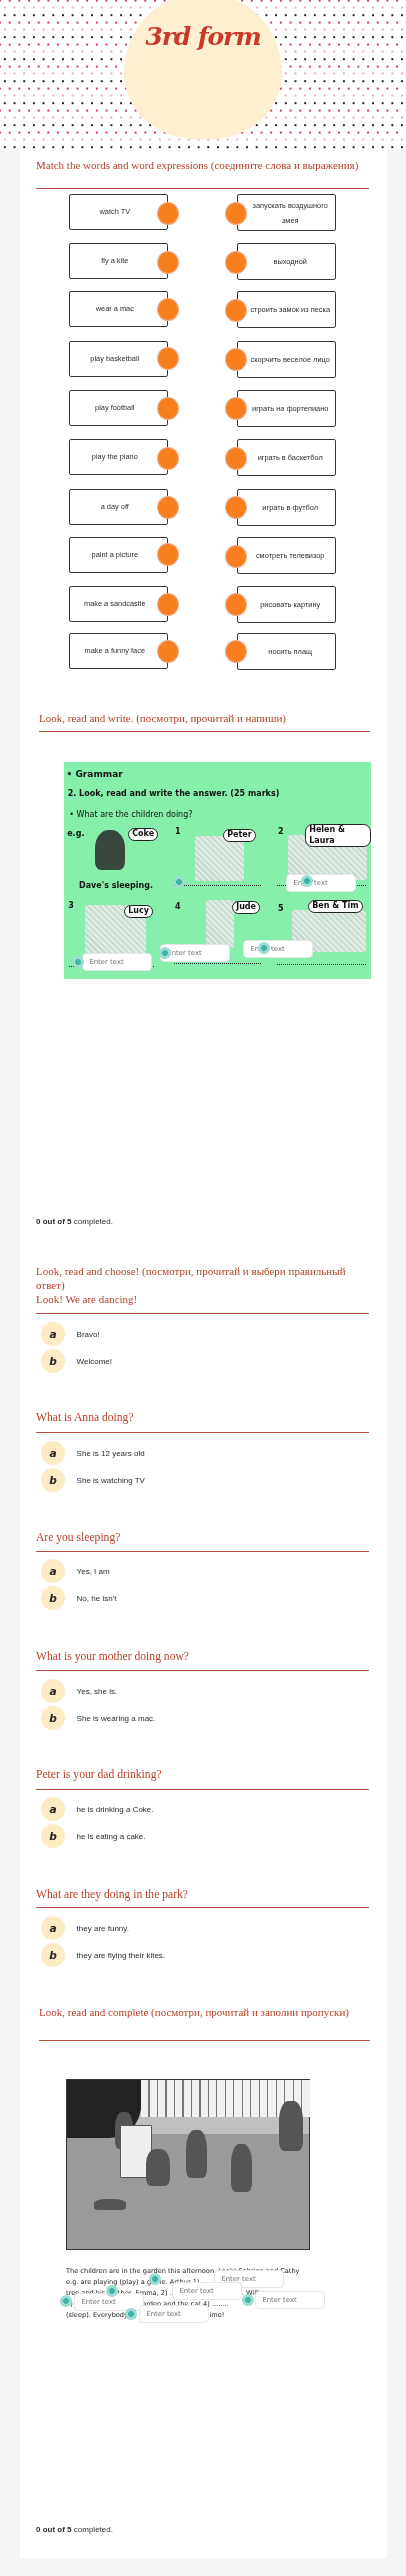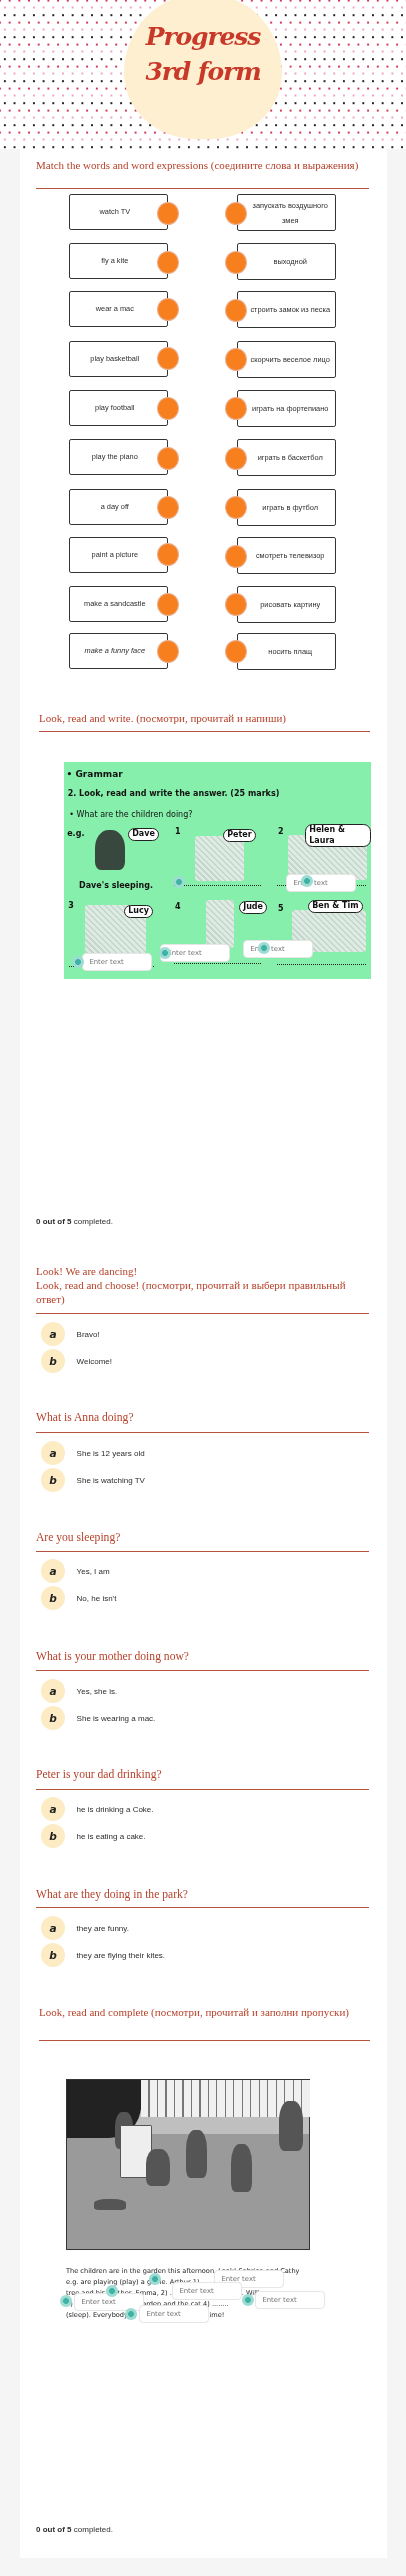--- a/index.html
+++ b/index.html
@@ -151,21 +151,20 @@
       font-size: 6.6px; line-height: 11px; color: #222;
       text-align: justify;
     }
   </style>
 </head>
 <body>
 
 <div class="header" data-name="header-banner"></div>
 <div class="title-oval" data-name="title-oval"></div>
 <div class="title-text" data-name="page-title">
-  <div data-name="title-line-1">Progress</div>
   <div data-name="title-line-3">3rd form</div>
 </div>
 
 <div class="card" data-name="content-card"></div>
 
 <div style="position:absolute;left:0;top:0;width:406px;z-index:3;">
 
   <div class="sec-title" style="top:159px;" data-name="section-title-match">Match the words and word expressions (соедините слова и выражения)</div>
   <div class="rule" style="top:188px;" data-name="section-rule"></div>
 
@@ -247,62 +246,62 @@
 
   <div class="match-box left" style="top:586px;" data-name="match-left-item">
       <span data-name="match-left-label">make a sandcastle</span>
     </div>
   <div class="dot-orange" style="left:157px;top:593px;" data-name="match-connector-dot"></div>
   <div class="match-box right" style="top:586px;" data-name="match-right-item">
       <span data-name="match-right-label">рисовать картину</span>
     </div>
   <div class="dot-orange" style="left:225px;top:593px;" data-name="match-connector-dot"></div>
 
-  <div class="match-box left" style="top:633px;font-style:italic;" data-name="match-left-item">
+  <div class="match-box left" style="top:633px;" data-name="match-left-item">
       <span data-name="match-left-label">make a funny face</span>
     </div>
   <div class="dot-orange" style="left:157px;top:640px;" data-name="match-connector-dot"></div>
   <div class="match-box right" style="top:633px;" data-name="match-right-item">
       <span data-name="match-right-label">носить плащ</span>
     </div>
   <div class="dot-orange" style="left:225px;top:640px;" data-name="match-connector-dot"></div>
 </div>
 
 <div style="position:absolute;left:0;top:0;width:406px;z-index:3;">
   <div class="sec-title" style="top:712px;left:39px;" data-name="section-title-write">Look, read and write. (посмотри, прочитай и напиши)</div>
   <div class="rule" style="top:731px;left:39px;width:331px;" data-name="section-rule"></div>
 
   <div class="worksheet" data-name="worksheet-image">
     <div class="ws-text ws-bold" style="left:2.6px;top:7.4px;font-size:9px;" data-name="worksheet-bullet-grammar">• <span data-name="worksheet-heading">Grammar</span></div>
     <div class="ws-text ws-bold" style="left:3.7px;top:26.5px;font-size:8px;" data-name="worksheet-instruction">2. Look, read and write the answer. (25 marks)</div>
     <div class="ws-text" style="left:5.3px;top:48px;font-size:8px;" data-name="worksheet-question">• <span data-name="worksheet-question-text">What are the children doing?</span></div>
 
     <div class="ws-text ws-bold" style="left:3.2px;top:67px;" data-name="example-label">e.g.</div>
     <div class="pic" style="left:31px;top:68px;width:30px;height:40px;background:#2a2a2a;border-radius:45% 45% 20% 20%;" data-name="tree-illustration"></div>
-    <div class="name-tag" style="left:64px;top:66px;" data-name="name-tag-dave">Dave</div>
+    <div class="name-tag" style="left:64px;top:66px;" data-name="name-tag-dave">Coke</div>
     <div class="ws-text ws-bold" style="left:15px;top:119px;" data-name="example-answer">Dave's sleeping.</div>
 
     <div class="ws-text ws-bold" style="left:111px;top:65px;" data-name="item-number-1">1</div>
     <div class="pic" style="left:131px;top:74px;width:49px;height:45px;" data-name="bumper-car-illustration"></div>
     <div class="name-tag" style="left:159px;top:67px;" data-name="name-tag-peter">Peter</div>
     <div class="dotline" style="left:110px;top:123px;width:87px;" data-name="answer-line-1"></div>
 
     <div class="ws-text ws-bold" style="left:214px;top:65px;" data-name="item-number-2">2</div>
     <div class="pic" style="left:224px;top:73px;width:79px;height:45px;" data-name="basketball-illustration"></div>
     <div class="name-tag" style="left:241px;top:62px;" data-name="name-tag-helen-laura">Helen &amp; Laura</div>
     <div class="dotline" style="left:213px;top:123px;width:89px;" data-name="answer-line-2"></div>
 
     <div class="ws-text ws-bold" style="left:4.2px;top:139px;" data-name="item-number-3">3</div>
     <div class="pic" style="left:21px;top:143px;width:61px;height:53px;" data-name="painting-girl-illustration"></div>
     <div class="name-tag" style="left:60px;top:143px;" data-name="name-tag-lucy">Lucy</div>
     <div class="dotline" style="left:5.3px;top:204px;width:85px;" data-name="answer-line-3"></div>
 
     <div class="ws-text ws-bold" style="left:111px;top:140px;" data-name="item-number-4">4</div>
     <div class="pic" style="left:142px;top:138px;width:27.5px;height:48px;" data-name="raincoat-girl-illustration"></div>
-    <div class="name-tag" style="left:175px;top:139px;text-align:center;" data-name="name-tag-jude">Jude</div>
+    <div class="name-tag" style="left:168px;top:139px;text-align:center;" data-name="name-tag-jude">Jude</div>
     <div class="dotline" style="left:110px;top:201px;width:87px;" data-name="answer-line-4"></div>
 
     <div class="ws-text ws-bold" style="left:214px;top:142px;" data-name="item-number-5">5</div>
     <div class="pic" style="left:228px;top:148px;width:74px;height:42px;" data-name="running-boys-illustration"></div>
     <div class="name-tag" style="left:244px;top:138px;" data-name="name-tag-ben-tim">Ben &amp; Tim</div>
     <div class="dotline" style="left:213px;top:202px;width:89px;" data-name="answer-line-5"></div>
   </div>
 
   <div class="teal-dot" style="left:173px;top:876px;" data-name="input-marker-dot"></div>
 
@@ -316,22 +315,22 @@
   <input class="enter-input" style="left: 160px; top: 944px;" data-name="answer-input-4" placeholder="Enter text">
 
   <div class="teal-dot" style="left:258px;top:942px;" data-name="input-marker-dot"></div>
   <input class="enter-input" style="left: 243px; top: 940px;" data-name="answer-input-5" placeholder="Enter text">
 
   <div class="progress" style="top:1217px;" data-name="write-progress"><b data-name="progress-count">0 out of 5</b> <span data-name="progress-suffix">completed.</span></div>
 </div>
 
 <div style="position:absolute;left:0;top:0;width:406px;z-index:3;">
   <div class="sec-title" style="top:1265px;" data-name="section-title-choose">
+    <div data-name="choose-instruction">Look, read and choose! (посмотри, прочитай и выбери правильный ответ)</div>
     <div data-name="question-prompt-1">Look! We are dancing!</div>
-    <div data-name="choose-instruction">Look, read and choose! (посмотри, прочитай и выбери правильный ответ)</div>
   </div>
   <div class="rule" style="top:1313px;" data-name="section-rule"></div>
   <div class="option" style="top:1322px;" data-name="option-a">
       <div class="opt-letter" data-name="option-letter-badge">a</div>
       <div class="opt-text" data-name="option-text">Bravo!</div>
     </div>
   <div class="option" style="top:1349px;" data-name="option-b">
       <div class="opt-letter" data-name="option-letter-badge">b</div>
       <div class="opt-text" data-name="option-text">Welcome!</div>
     </div>

